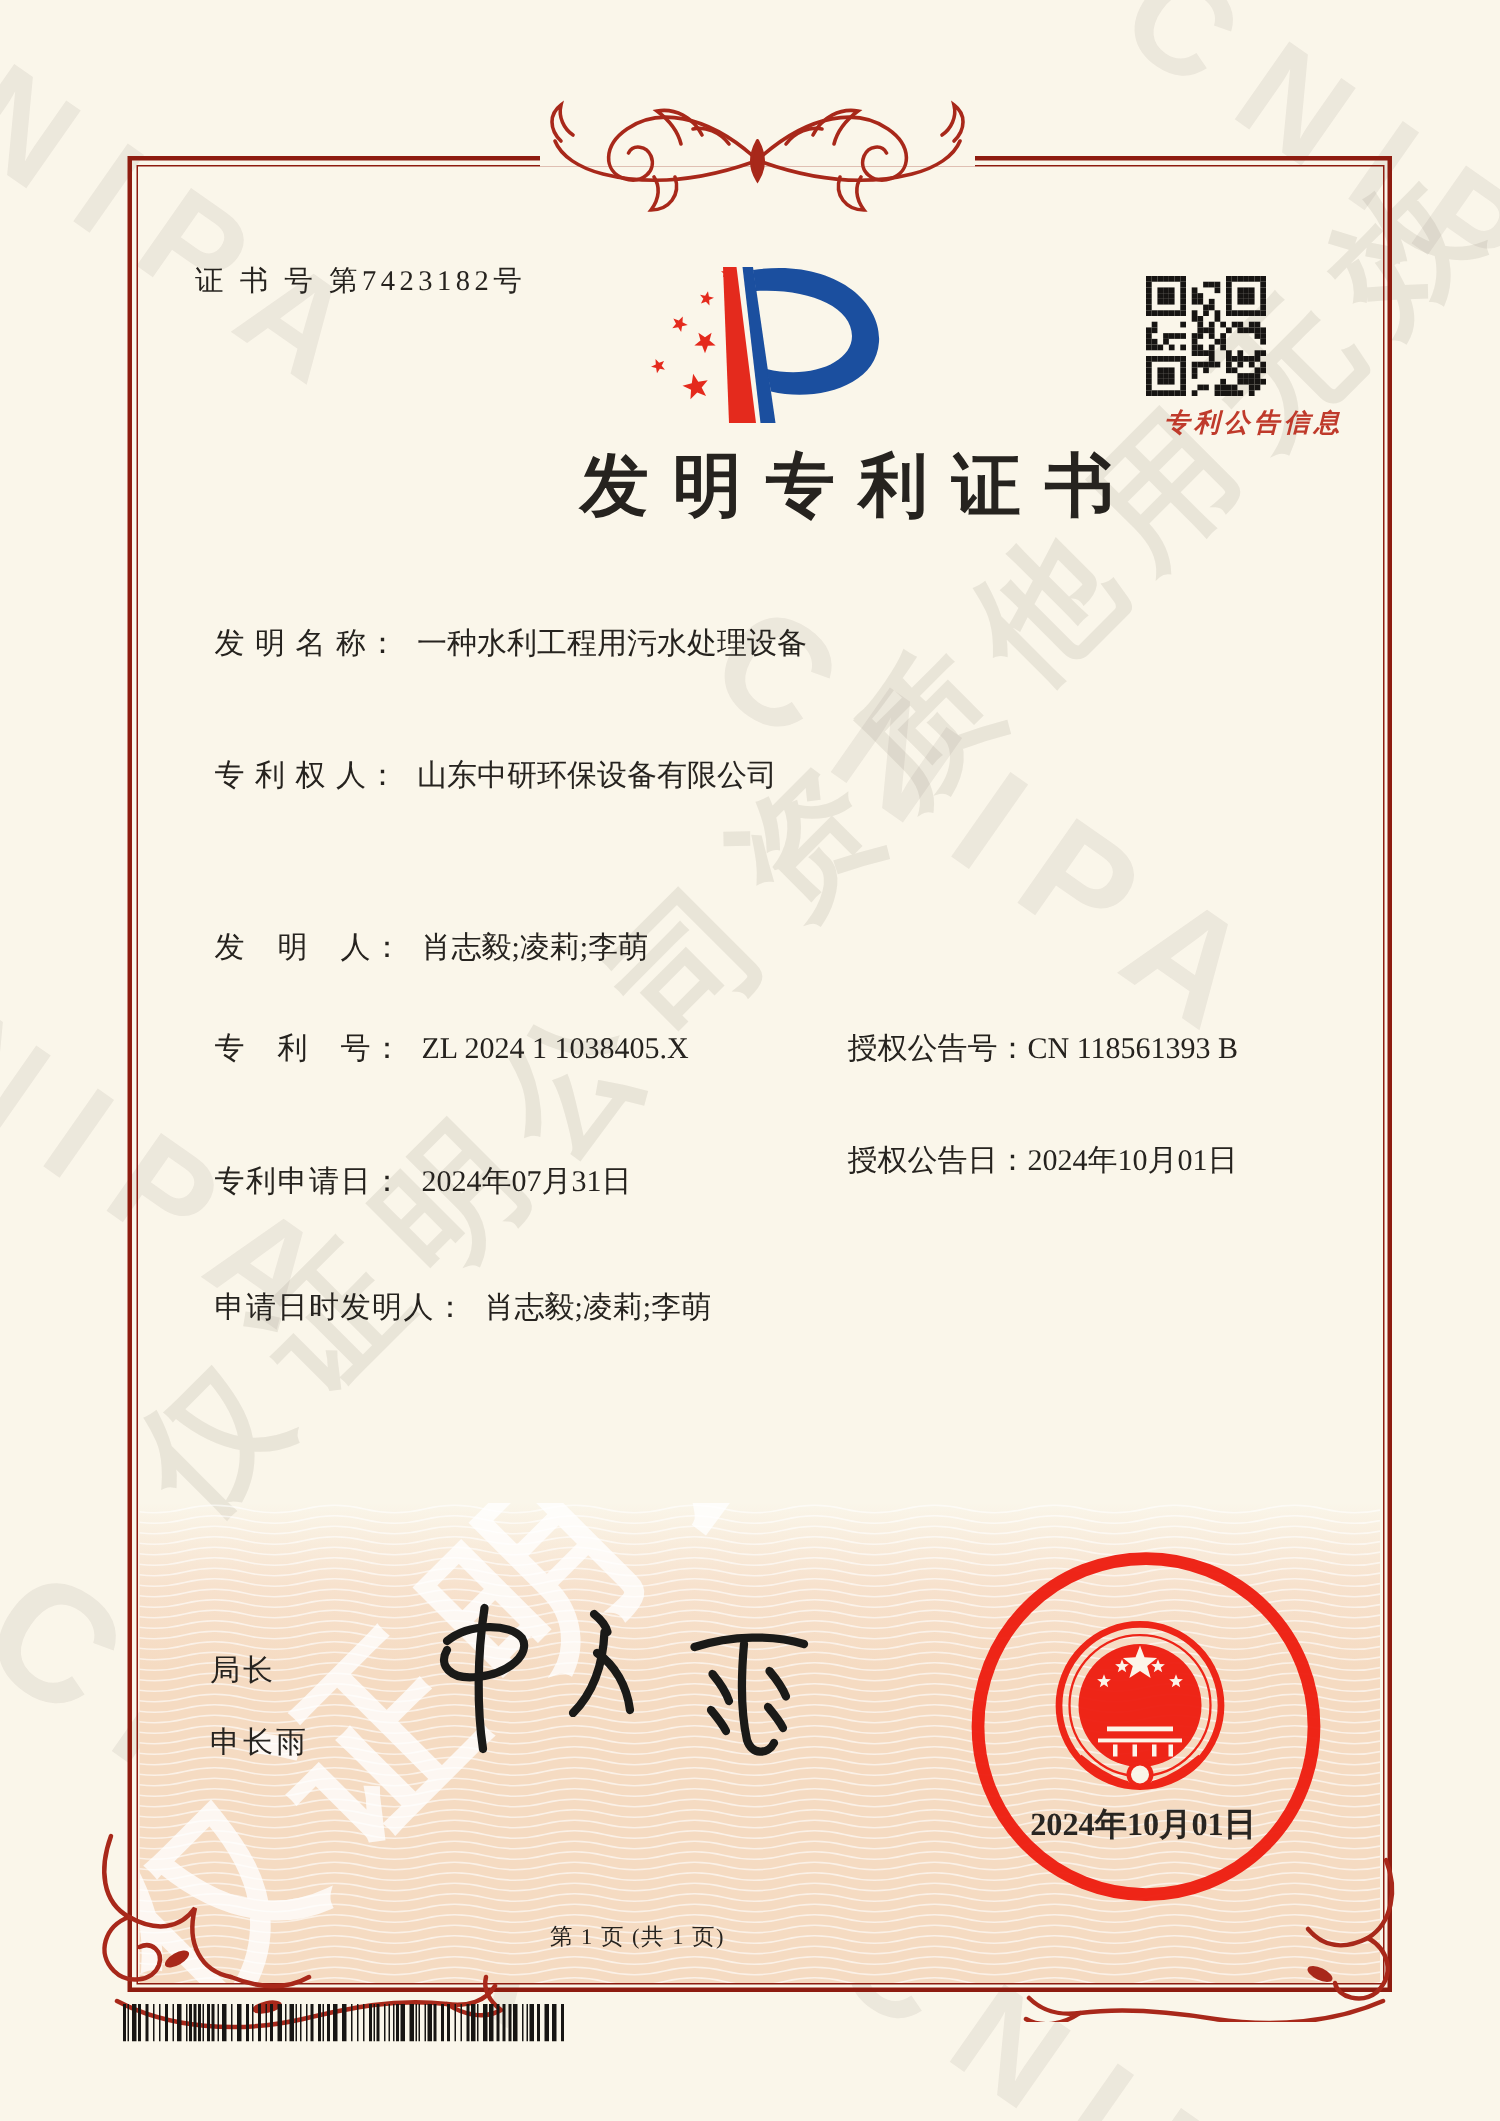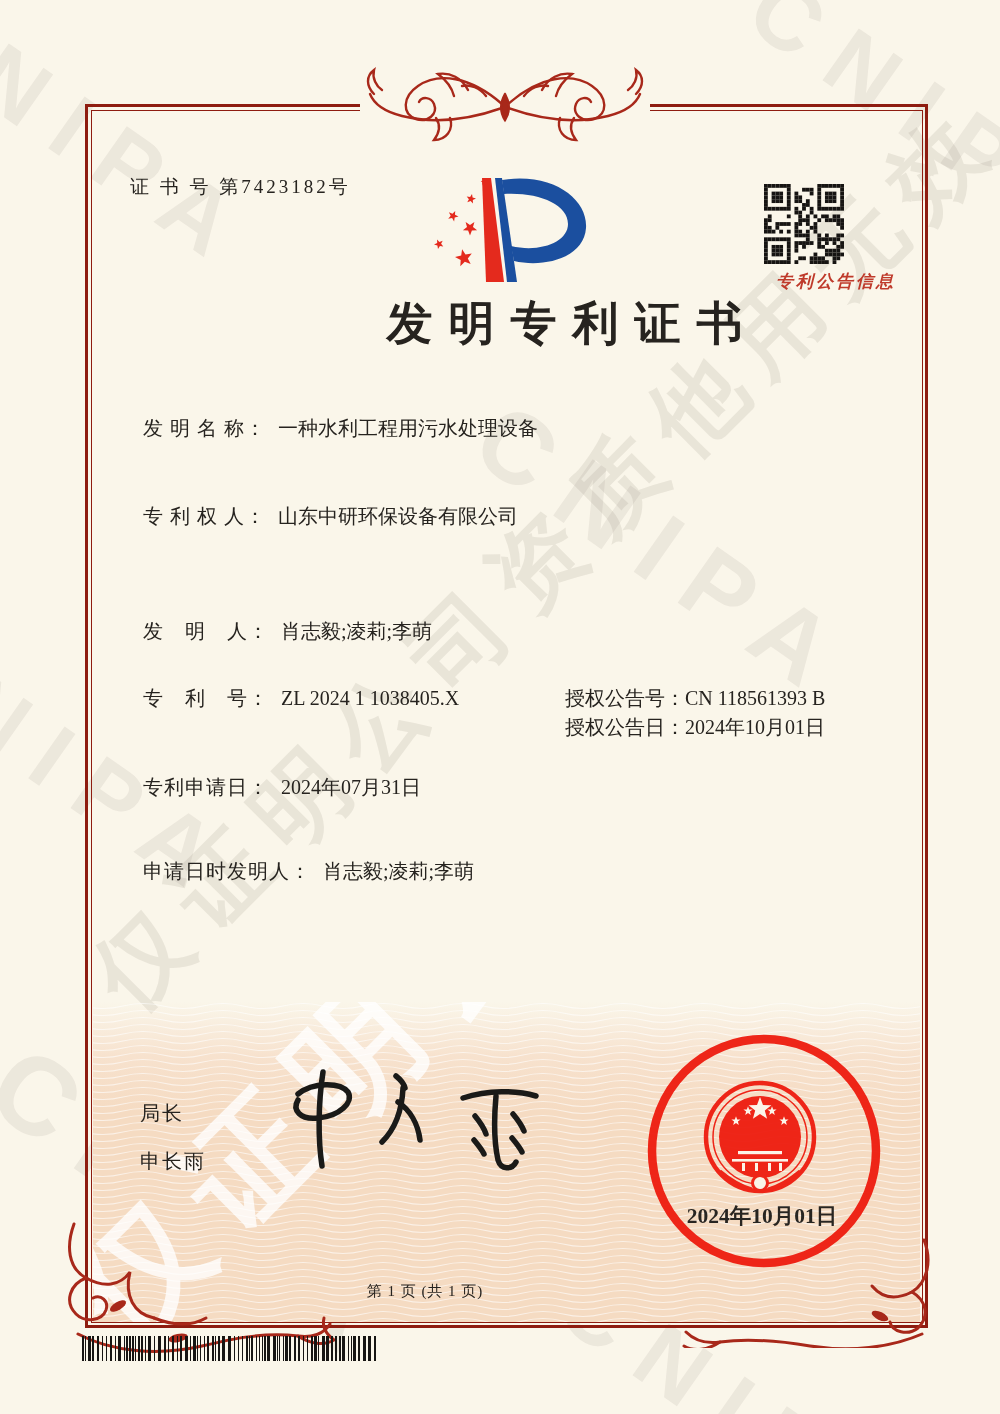--- a/index.html
+++ b/index.html
@@ -410,21 +410,21 @@
   </div>
   <div class="row" style="top:685px">
     <span class="lbl">专　利　号：</span><span class="val">ZL 2024 1 1038405.X</span>
   </div>
   <div class="row2" style="top:685px">
     <span class="lbl">授权公告号：</span><span class="val">CN 118561393 B</span>
   </div>
   <div class="row" style="top:774px">
     <span class="lbl">专利申请日：</span><span class="val">2024年07月31日</span>
   </div>
-  <div class="row2" style="top:714px">
+  <div class="row2" style="top:760px">
     <span class="lbl">授权公告日：</span><span class="val">2024年10月01日</span>
   </div>
   <div class="row" style="top:858px">
     <span class="lbl">申请日时发明人：</span><span class="val">肖志毅;凌莉;李萌</span>
   </div>
 
 
   <div class="officer-title">局长</div>
   <div class="officer-name">申长雨</div>
   <svg class="sig" width="300" height="118" viewBox="0 0 300 118">

